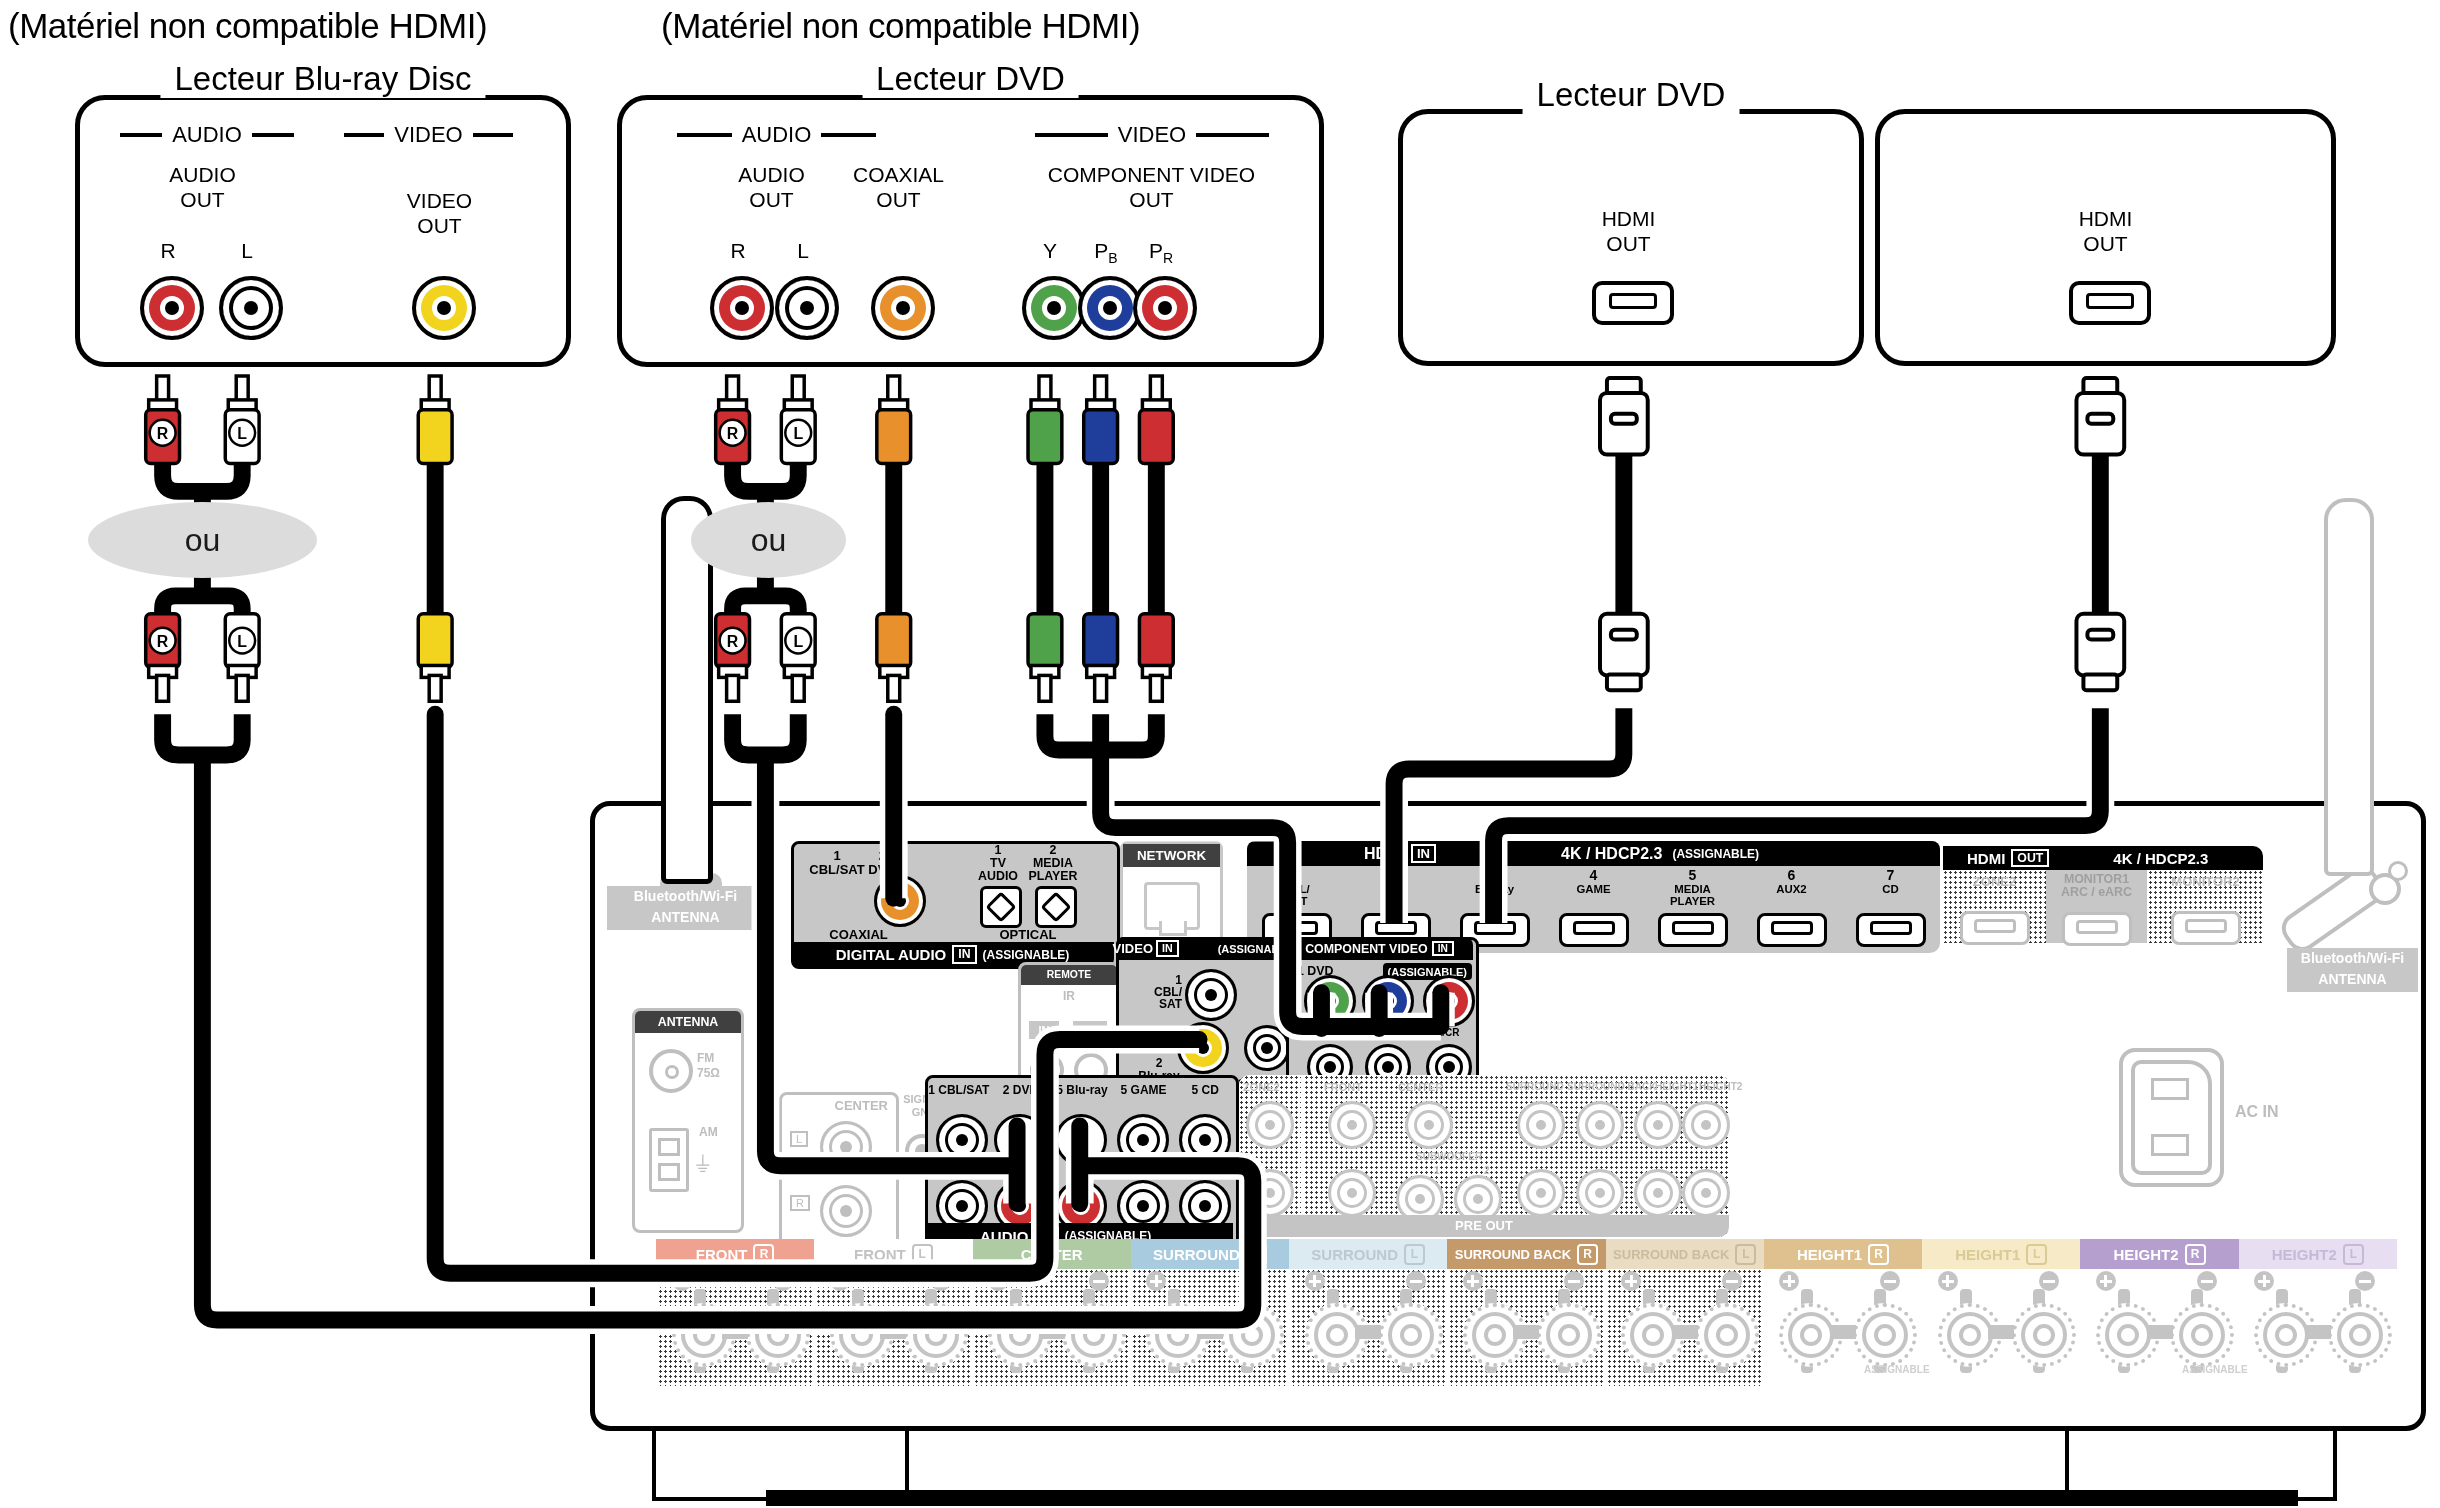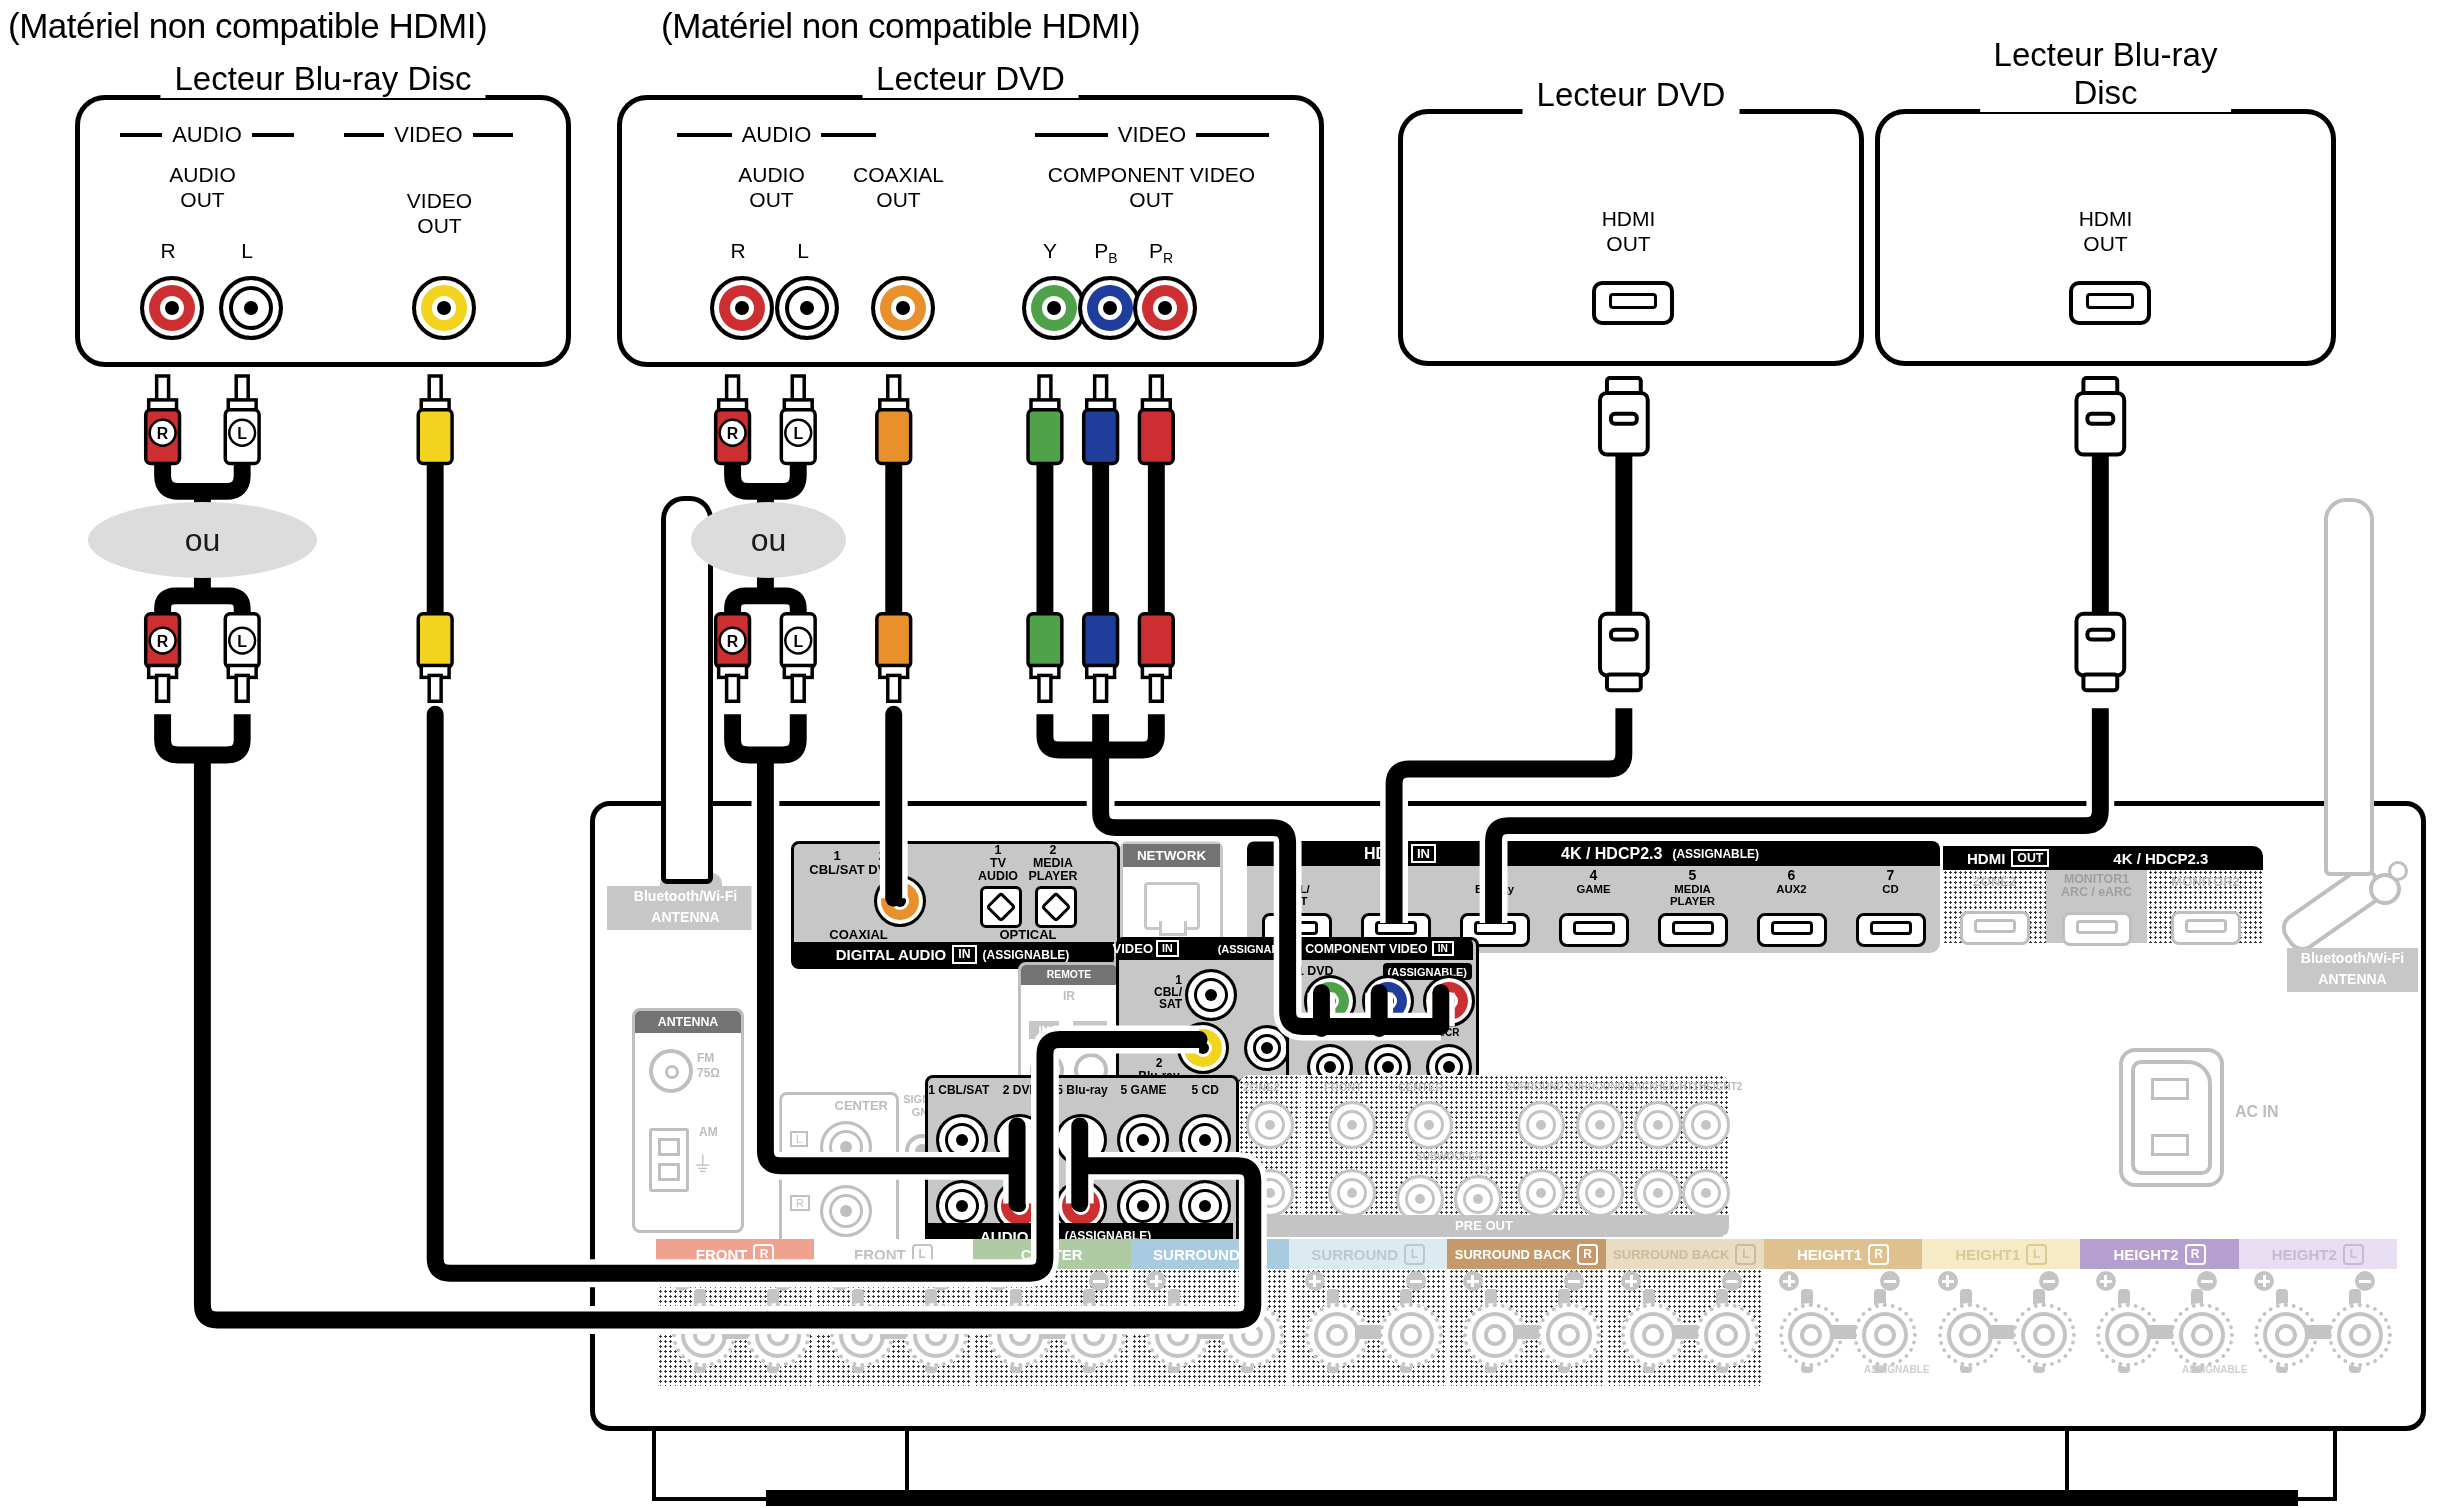--- a/index.html
+++ b/index.html
@@ -38,21 +38,21 @@
       align-items:center;justify-content:center;font-size:32px;color:#1a1a1a;}
 
   
   .rbody{position:absolute;left:590px;top:801px;width:1826px;height:620px;border:5px solid #000;
          border-radius:20px;background:#fff;z-index:1;}
   .foot{position:absolute;border:4px solid #000;background:#fff;z-index:0;}
   .floorbar{position:absolute;background:#000;z-index:0;}
 
   .blk{position:absolute;background:#C7C7C7;border:3px solid #000;border-radius:8px;}
   .gblk{position:absolute;background:#fff;border:3px solid #BFBFBF;border-radius:8px;color:#BDBDBD;}
-  .ghead{background:#737373;color:#fff;font-weight:bold;text-align:center;}
+  .ghead{background:#404040;color:#fff;font-weight:bold;text-align:center;}
   .bar{position:absolute;background:#000;color:#fff;font-weight:bold;display:flex;align-items:center;}
   .inbadge{display:inline-block;border:2px solid #fff;padding:0 4px;margin:0 6px;font-size:0.82em;line-height:1.15em;}
   .graybadge{display:inline-block;border:2px solid #BFBFBF;padding:0 4px;font-size:11px;color:#BFBFBF;}
   .slab{position:absolute;font-weight:bold;font-size:13px;line-height:14px;text-align:center;}
 
   
   .rj{position:absolute;width:46px;height:46px;border-radius:50%;border:3px solid #000;background:#fff;
       box-shadow:inset 0 0 0 6px #fff, inset 0 0 0 9px #000, inset 0 0 0 13px #fff;}
   .rj::after{content:"";position:absolute;left:50%;top:50%;width:12px;height:12px;margin:-6px 0 0 -6px;
              border-radius:50%;background:#000;}
@@ -171,24 +171,20 @@
   <div class="dbox" style="left:1398px;top:109px;width:456px;height:247px;">
     <div class="dbox-title" style="top:-38px;">Lecteur DVD</div>
     <div class="lab2 abs" style="left:166px;top:92px;width:119px;">
       <div>HDMI</div>
         <div>OUT</div>
     </div>
     <div class="dhp" style="left:189px;top:167px;"></div>
   </div>
 
   <div class="dbox" style="left:1875px;top:109px;width:451px;height:247px;">
-    <div class="dbox-title" style="top:-78px;">
-      <div>Lecteur Blu-ray</div>
-        <div>Disc</div>
-    </div>
     <div class="lab2 abs" style="left:166px;top:92px;width:119px;">
       <div>HDMI</div>
         <div>OUT</div>
     </div>
     <div class="dhp" style="left:189px;top:167px;"></div>
   </div>
 
   <div class="foot" style="left:652px;top:1421px;width:249px;height:72px;"></div>
   <div class="foot" style="left:2065px;top:1421px;width:264px;height:72px;"></div>
   <div class="floorbar" style="left:766px;top:1490px;width:1532px;height:16px;"></div>

